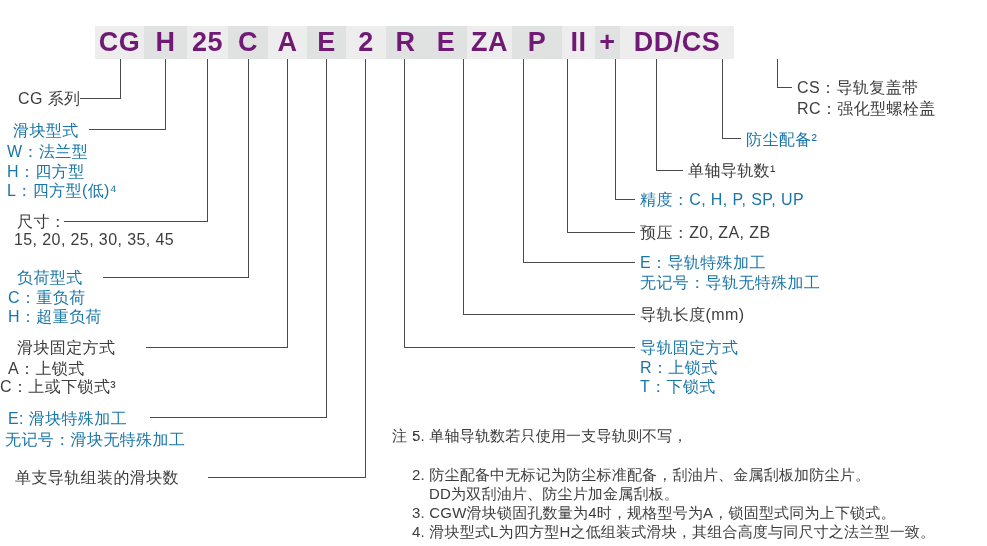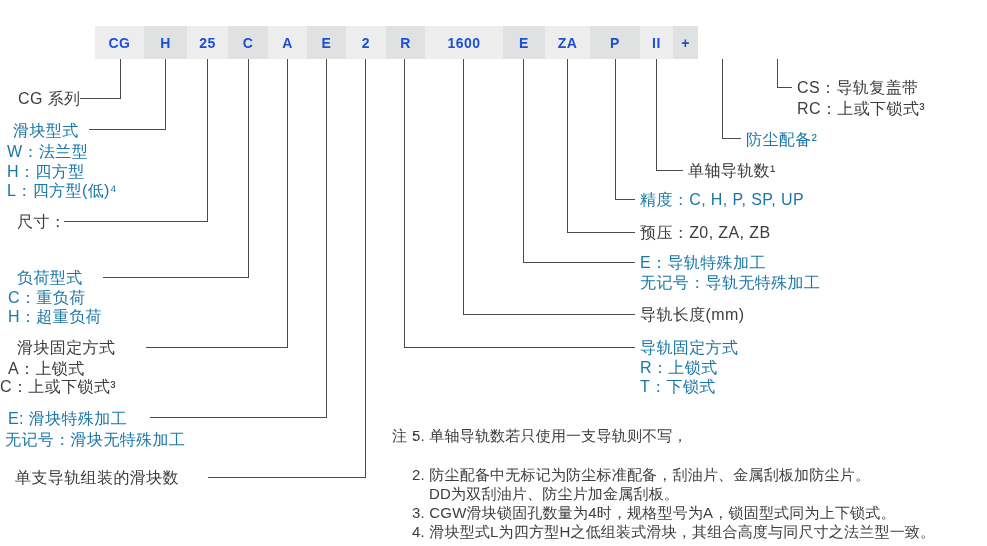--- a/index.html
+++ b/index.html
@@ -4,21 +4,21 @@
 <style>
   html,body{margin:0;padding:0;background:#fff;}
   .canvas{
     position:relative;width:987px;height:546px;background:#ffffff;
     font-family:"Liberation Sans","DejaVu Sans",sans-serif;overflow:hidden;
   }
   
   .bar{position:absolute;left:95px;top:26px;height:33px;display:flex;}
   .seg{
     display:flex;align-items:center;justify-content:center;
-    font-weight:bold;font-size:14px;color:#1d4ed8;background:#ededed;
+    font-weight:bold;font-size:27px;color:#701a75;background:#ededed;
     letter-spacing:0.5px;
   }
   .seg.alt{background:#e0e2e2;}
   
   .overlay{position:absolute;left:0;top:0;pointer-events:none;}
   .overlay polyline{fill:none;stroke:#4a4a4a;stroke-width:1;shape-rendering:crispEdges;}
   
   .lbl{
     position:absolute;font-size:16px;line-height:18px;white-space:nowrap;
     color:#3d3d3d;letter-spacing:0.4px;
@@ -37,26 +37,26 @@
 
   <div class="bar">
     <div class="seg" style="width:49px">CG</div>
     <div class="seg alt" style="width:43px">H</div>
     <div class="seg" style="width:41px">25</div>
     <div class="seg alt" style="width:40px">C</div>
     <div class="seg" style="width:39px">A</div>
     <div class="seg alt" style="width:39px">E</div>
     <div class="seg" style="width:40px">2</div>
     <div class="seg alt" style="width:39px">R</div>
-    <div class="seg" style="width:78px">1600</div>
     <div class="seg alt" style="width:42px">E</div>
     <div class="seg" style="width:45px">ZA</div>
     <div class="seg alt" style="width:50px">P</div>
     <div class="seg" style="width:33px">II</div>
     <div class="seg alt" style="width:25px">+</div>
+    <div class="seg" style="width:114px">DD/CS</div>
   </div>
 
   <svg class="overlay" width="987" height="546" viewBox="0 0 987 546">
     <polyline points="120,59 120,98 80,98"></polyline>
     <polyline points="165,59 165,129 89,129"></polyline>
     <polyline points="207,59 207,221 64,221"></polyline>
     <polyline points="248,59 248,277 103,277"></polyline>
     <polyline points="287,59 287,347 146,347"></polyline>
     <polyline points="326,59 326,417 150,417"></polyline>
     <polyline points="365,59 365,477 208,477"></polyline>
@@ -69,32 +69,33 @@
     <polyline points="722,59 722,138 741,138"></polyline>
     <polyline points="777,59 777,87 792,87"></polyline>
   </svg>
 
   <div class="lbl" style="left:18px;top:90px">CG 系列</div>
   <div class="lbl blue" style="left:13px;top:122px">滑块型式</div>
   <div class="lbl blue" style="left:7px;top:143px">W：法兰型</div>
   <div class="lbl blue" style="left:7px;top:163px">H：四方型</div>
   <div class="lbl blue" style="left:7px;top:182px">L：四方型(低)⁴</div>
   <div class="lbl" style="left:17px;top:213px">尺寸：</div>
+  <div class="lbl" style="left:14px;top:231px">15, 20, 25, 30, 35, 45</div>
   <div class="lbl blue" style="left:17px;top:269px">负荷型式</div>
   <div class="lbl blue" style="left:8px;top:289px">C：重负荷</div>
   <div class="lbl blue" style="left:8px;top:308px">H：超重负荷</div>
   <div class="lbl" style="left:17px;top:339px">滑块固定方式</div>
   <div class="lbl" style="left:8px;top:360px">A：上锁式</div>
   <div class="lbl" style="left:0;top:378px">C：上或下锁式³</div>
   <div class="lbl blue" style="left:8px;top:410px">E: 滑块特殊加工</div>
   <div class="lbl blue" style="left:5px;top:431px">无记号：滑块无特殊加工</div>
   <div class="lbl" style="left:15px;top:469px">单支导轨组装的滑块数</div>
 
   <div class="lbl" style="left:797px;top:79px">CS：导轨复盖带</div>
-  <div class="lbl" style="left:797px;top:100px">RC：上或下锁式³</div>
+  <div class="lbl" style="left:797px;top:100px">RC：强化型螺栓盖</div>
   <div class="lbl blue" style="left:746px;top:131px">防尘配备²</div>
   <div class="lbl" style="left:688px;top:162px">单轴导轨数¹</div>
   <div class="lbl blue" style="left:640px;top:191px">精度：C, H, P, SP, UP</div>
   <div class="lbl" style="left:640px;top:224px">预压：Z0, ZA, ZB</div>
   <div class="lbl blue" style="left:640px;top:274px">无记号：导轨无特殊加工</div>
   <div class="lbl blue" style="left:640px;top:254px">E：导轨特殊加工</div>
   <div class="lbl" style="left:640px;top:306px">导轨长度(mm)</div>
   <div class="lbl blue" style="left:640px;top:339px">导轨固定方式</div>
   <div class="lbl blue" style="left:640px;top:359px">R：上锁式</div>
   <div class="lbl blue" style="left:640px;top:378px">T：下锁式</div>

